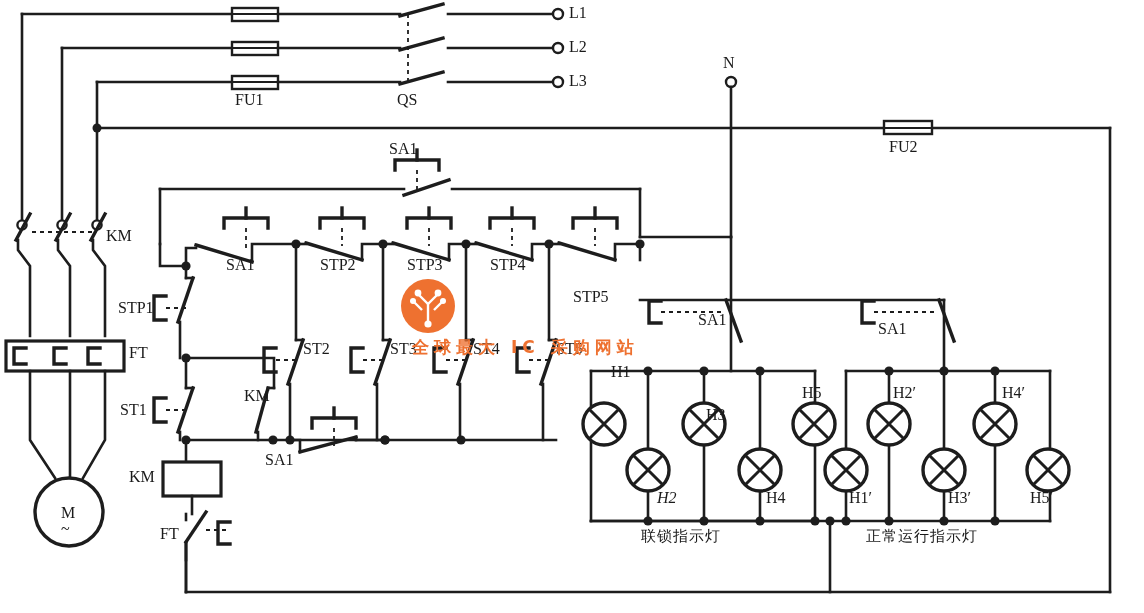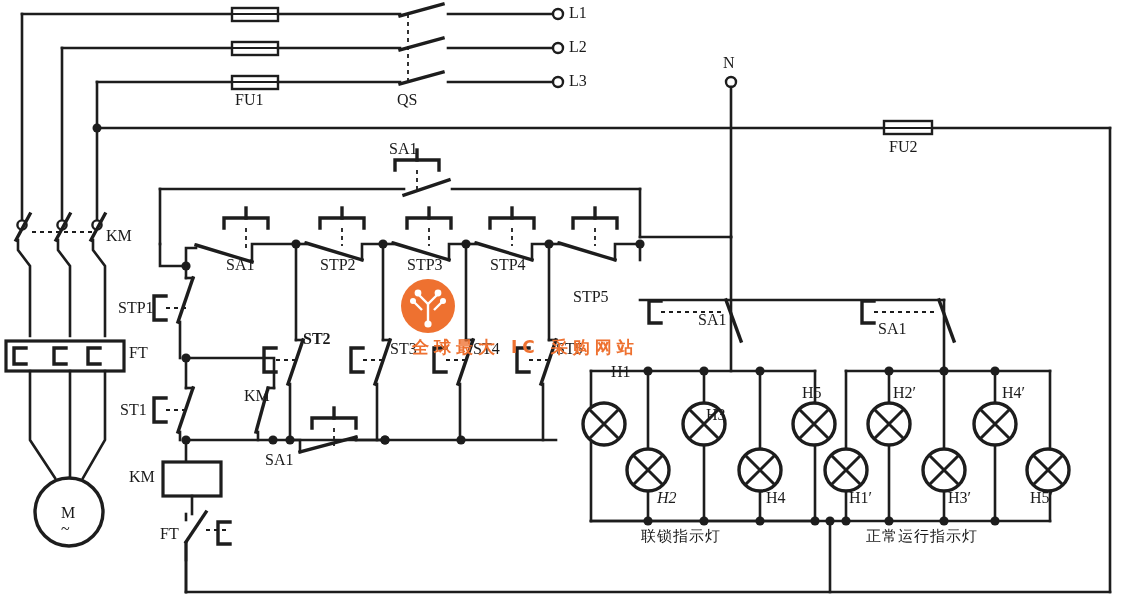--- a/index.html
+++ b/index.html
@@ -365,21 +365,21 @@
 
   <div class="lbl m" style="left:389px;top:141px;">SA1</div>
   <div class="lbl m" style="left:226px;top:257px;">SA1</div>
   <div class="lbl m" style="left:320px;top:257px;">STP2</div>
   <div class="lbl m" style="left:407px;top:257px;">STP3</div>
   <div class="lbl m" style="left:490px;top:257px;">STP4</div>
   <div class="lbl m" style="left:573px;top:257px;margin-top:32px;">STP5</div>
 
   <div class="lbl m" style="left:118px;top:300px;">STP1</div>
   <div class="lbl m" style="left:120px;top:402px;">ST1</div>
-  <div class="lbl m" style="left:303px;top:331px;font-weight:bold;">ST2</div>
+  <div class="lbl m" style="left:303px;top:341px;">ST2</div>
   <div class="lbl m" style="left:390px;top:341px;">ST3</div>
   <div class="lbl m" style="left:473px;top:341px;">ST4</div>
   <div class="lbl m" style="left:556px;top:341px;">ST5</div>
 
   <div class="lbl m" style="left:244px;top:388px;">KM</div>
   <div class="lbl m" style="left:265px;top:452px;">SA1</div>
   <div class="lbl m" style="left:129px;top:469px;">KM</div>
   <div class="lbl m" style="left:160px;top:526px;">FT</div>
 
   <div class="lbl m" style="left:698px;top:312px;">SA1</div>

